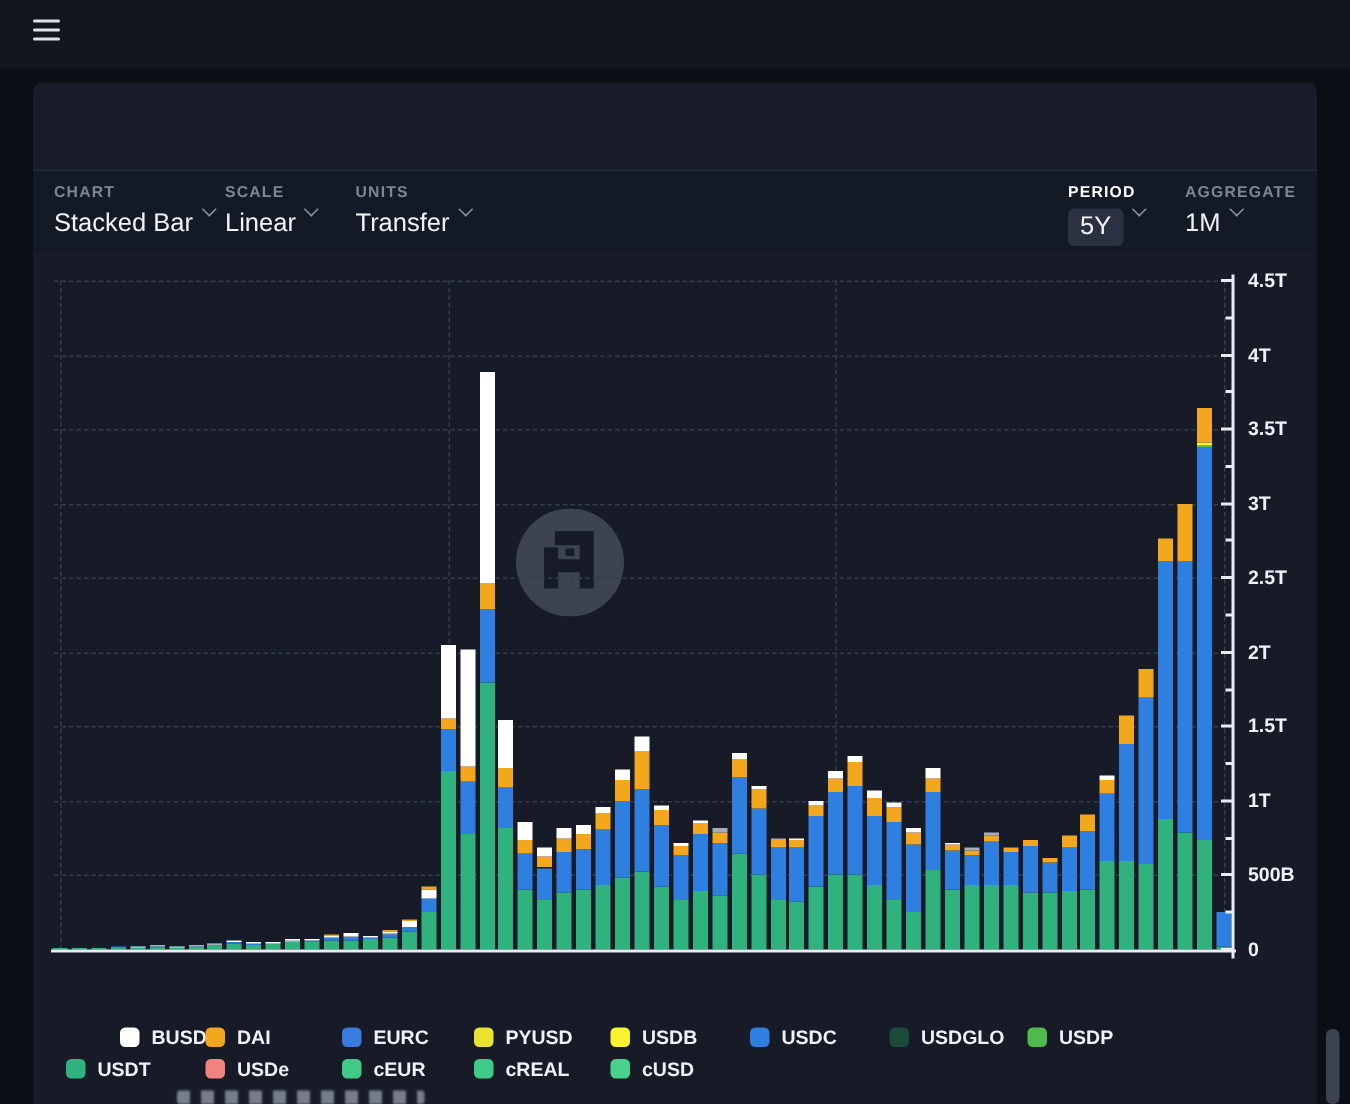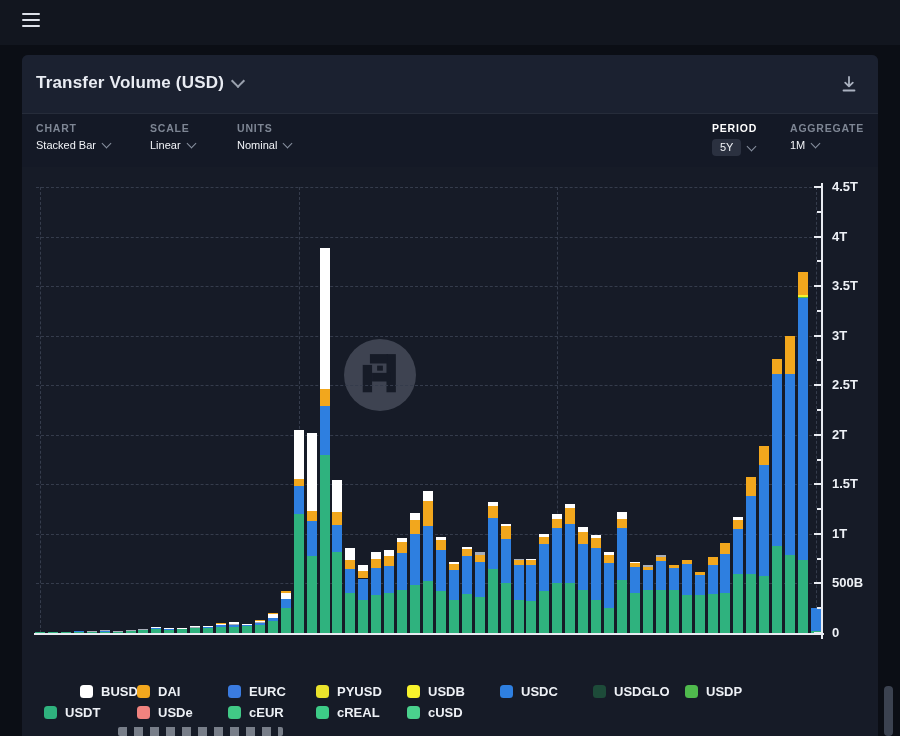--- a/index.html
+++ b/index.html
@@ -19,21 +19,21 @@
   .title-wrap{position:absolute;left:14px;top:18px;display:flex;align-items:center;gap:9px;cursor:pointer;}
   .title{font-size:17px;font-weight:700;color:#e9ecf3;letter-spacing:.2px;}
   .chev{width:8px;height:8px;border-right:2px solid #9aa1ae;border-bottom:2px solid #9aa1ae;
     transform:rotate(45deg);margin-top:-4px;}
   .dl-btn{position:absolute;right:18px;top:18px;width:22px;height:22px;cursor:pointer;}
   
   .controls{position:absolute;left:0;top:58px;width:856px;height:54px;background:#141926;
     border-top:1px solid #262c3a;border-bottom:1px solid #262c3a;}
   .ctrl{position:absolute;top:8px;cursor:pointer;}
   .ctrl .lbl{font-size:10.5px;font-weight:600;letter-spacing:.8px;color:#7e8694;text-transform:uppercase;}
-  .ctrl .val{display:flex;align-items:center;gap:7px;margin-top:5px;font-size:11px;color:#f1f3f7;}
+  .ctrl .val{display:flex;align-items:flex-start;gap:7px;margin-top:5px;font-size:17px;color:#f1f3f7;}
   .ctrl .chev{width:6px;height:6px;border-width:1.5px;border-color:#8891a0;margin-top:-3px;}
   .ctrl.chart{left:14px;} .ctrl.scale{left:128px;} .ctrl.units{left:215px;} .ctrl.breakdown{left:308px;}
   .ctrl.period{left:690px;} .ctrl.aggregate{left:768px;}
   .ctrl.period .lbl{color:#ffffff;font-weight:700;}
   .pill{background:#2b3140;border-radius:4px;padding:2px 8px 3px 8px;}
   .vdiv{position:absolute;top:66px;height:38px;width:1px;background:#262c3a;}
   
   #plot{position:absolute;left:0;top:112px;width:856px;height:569px;background:#161b27;}
   .hgrid{position:absolute;left:14px;width:786px;height:0;border-top:1px dashed #353c4c;}
   .vgrid{position:absolute;top:132px;height:446px;width:0;border-left:1px dashed #353c4c;}
@@ -62,52 +62,40 @@
 <div class="topbar">
   <div class="hamburger">
     <span></span>
       <span></span>
       <span></span>
   </div>
 </div>
 
 <div class="card">
 
-  <div class="card-header">
-    <div class="title-wrap">
-      <span class="title">Transfer Volume (USD)</span>
-      <span class="chev"></span>
-    </div>
-    <div class="dl-btn">
-      <svg width="22" height="22" viewBox="0 0 22 22">
-        <path d="M11 4v9M7.2 9.6 11 13.4 14.8 9.6" fill="none" stroke="#aab1bf" stroke-width="1.8" stroke-linecap="round" stroke-linejoin="round"></path>
-        <path d="M5.5 17.5h11" stroke="#aab1bf" stroke-width="1.8" stroke-linecap="round"></path>
-      </svg>
-    </div>
-  </div>
 
   <div class="controls">
     <div class="ctrl chart">
       <div class="lbl">CHART</div>
       <div class="val">
           <span>Stacked Bar</span>
           <span class="chev"></span>
         </div>
     </div>
     <div class="ctrl scale">
       <div class="lbl">SCALE</div>
       <div class="val">
           <span>Linear</span>
           <span class="chev"></span>
         </div>
     </div>
     <div class="ctrl units">
       <div class="lbl">UNITS</div>
       <div class="val">
-          <span>Nominal</span>
+          <span>Transfer</span>
           <span class="chev"></span>
         </div>
     </div>
     <div class="ctrl period">
       <div class="lbl">PERIOD</div>
       <div class="val">
           <span class="pill">5Y</span>
           <span class="chev"></span>
         </div>
     </div>

